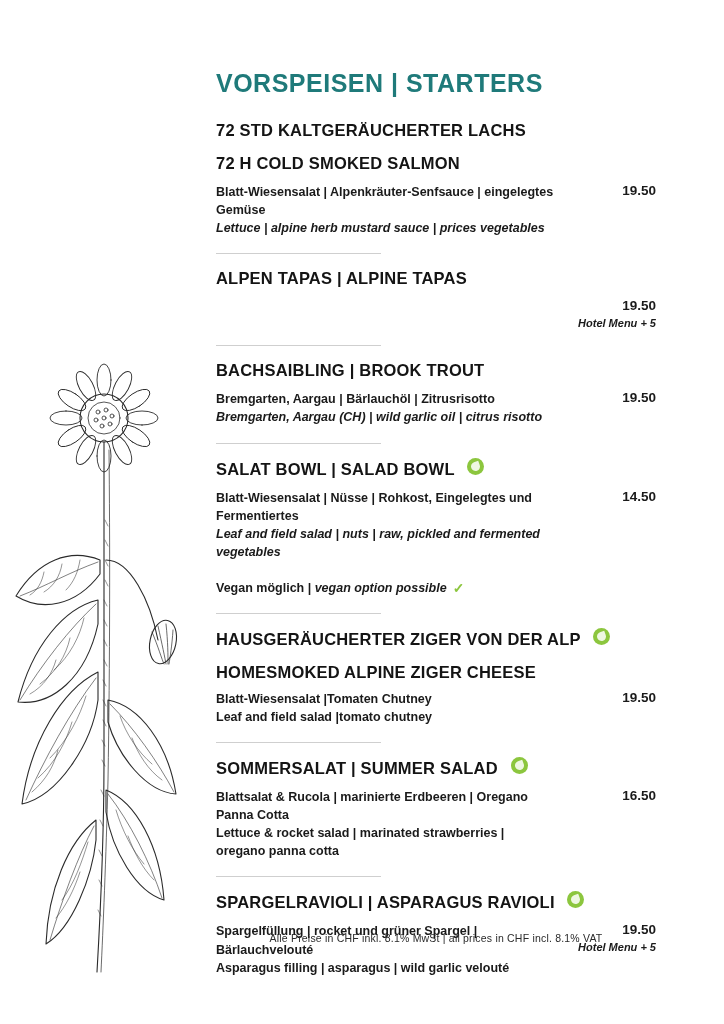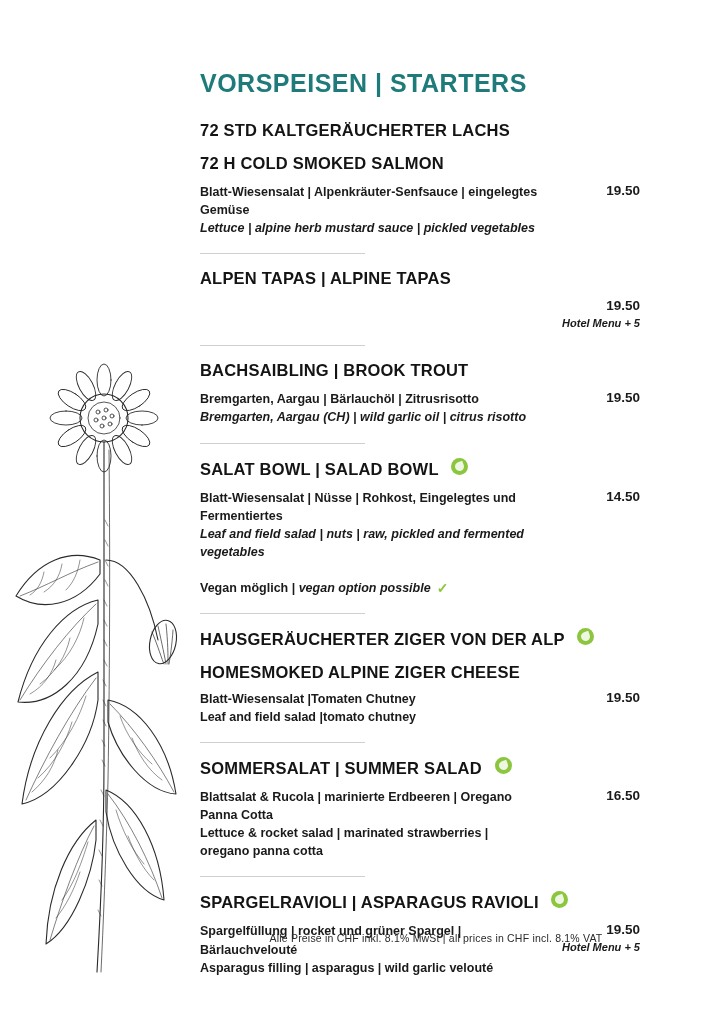--- a/index.html
+++ b/index.html
@@ -27,21 +27,21 @@
     left: 0px;
     top: 0px;
     width: 200px;
     height: 1024px;
     pointer-events: none;
   }
 
   
   .menu {
     position: absolute;
-    left: 200px;
+    left: 216px;
     top: 70px;
     width: 440px;
   }
 
   .section-title {
     color: #1f7a7a;
     font-size: 25px;
     font-weight: bold;
     letter-spacing: 0.5px;
     margin: 0 0 22px 0;
@@ -294,21 +294,21 @@
     <div class="item">
       <div class="item-name">
         <span class="line">72 STD KALTGERÄUCHERTER LACHS</span>
         <span class="name-row line">
           <span>72 H COLD SMOKED SALMON</span>
         </span>
       </div>
       <div class="desc-block">
         <div class="desc-text">
           <div class="desc-de">Blatt-Wiesensalat | Alpenkräuter-Senfsauce | eingelegtes Gemüse</div>
-          <div class="desc-en">Lettuce | alpine herb mustard sauce | pickled vegetables</div>
+          <div class="desc-en">Lettuce | alpine herb mustard sauce | prices vegetables</div>
         </div>
         <div class="price-col">
           <div class="price">19.50</div>
         </div>
       </div>
     </div>
 
     <hr class="item-divider">
 
     <div class="item">

